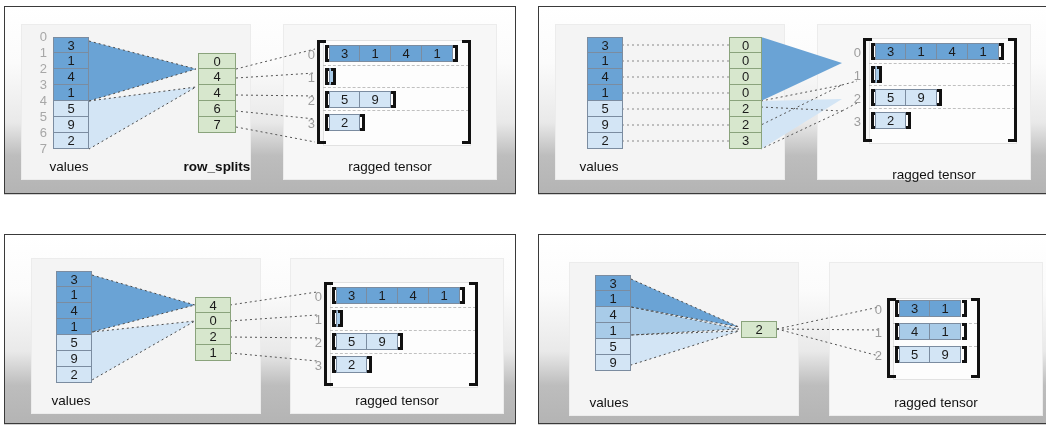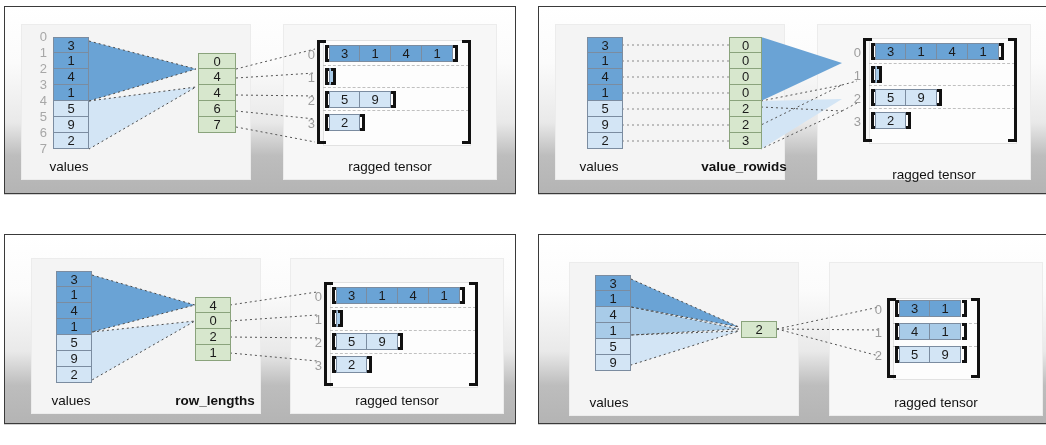--- a/index.html
+++ b/index.html
@@ -158,20 +158,21 @@
         <div class="sbrk r" style="left:386px;top:84px;width:5px;height:17px;"></div>
 
         <div class="sbrk l" style="left:320px;top:107px;width:5px;height:17px;"></div>
         <div class="rt-row" style="left:324px;top:107px;">
           <div class="rtcell" style="width:31px;height:17px;background:#d3e5f5;">2</div>
         </div>
         <div class="sbrk r" style="left:355px;top:107px;width:5px;height:17px;"></div>
       </div>
 
       <div class="card-label" style="left:28px;top:152px;width:72px;">values</div>
+      <div class="card-label bold" style="left:150px;top:152px;width:124px;">row_splits</div>
       <div class="card-label" style="left:300px;top:152px;width:170px;">ragged tensor</div>
     </div>
   </div>
 
   <div class="panel">
     <div class="panel-inner">
 
       <div class="card" style="left:16px;top:17px;width:228px;height:154px;"></div>
       <div class="card light" style="left:278px;top:17px;width:212px;height:154px;"></div>
 
@@ -248,21 +249,20 @@
         <div class="sbrk r" style="left:398px;top:82px;width:5px;height:17px;"></div>
 
         <div class="sbrk l" style="left:332px;top:105px;width:5px;height:17px;"></div>
         <div class="rt-row" style="left:336px;top:105px;">
           <div class="rtcell" style="width:31px;height:17px;background:#d3e5f5;">2</div>
         </div>
         <div class="sbrk r" style="left:367px;top:105px;width:5px;height:17px;"></div>
       </div>
 
       <div class="card-label" style="left:24px;top:152px;width:72px;">values</div>
-      <div class="card-label bold" style="left:130px;top:152px;width:150px;">value_rowids</div>
       <div class="card-label" style="left:310px;top:160px;width:170px;">ragged tensor</div>
     </div>
   </div>
 
   <div class="panel">
     <div class="panel-inner">
 
       <div class="card" style="left:26px;top:23px;width:228px;height:154px;"></div>
       <div class="card light" style="left:285px;top:23px;width:212px;height:154px;"></div>
 
@@ -331,21 +331,20 @@
         <div class="sbrk r" style="left:393px;top:98px;width:5px;height:17px;"></div>
 
         <div class="sbrk l" style="left:327px;top:121px;width:5px;height:17px;"></div>
         <div class="rt-row" style="left:331px;top:121px;">
           <div class="rtcell" style="width:31px;height:17px;background:#d3e5f5;">2</div>
         </div>
         <div class="sbrk r" style="left:362px;top:121px;width:5px;height:17px;"></div>
       </div>
 
       <div class="card-label" style="left:30px;top:158px;width:72px;">values</div>
-      <div class="card-label bold" style="left:140px;top:158px;width:140px;">row_lengths</div>
       <div class="card-label" style="left:307px;top:158px;width:170px;">ragged tensor</div>
     </div>
   </div>
 
   <div class="panel">
     <div class="panel-inner">
 
       <div class="card" style="left:30px;top:27px;width:228px;height:152px;"></div>
       <div class="card light" style="left:290px;top:27px;width:212px;height:152px;"></div>
 

